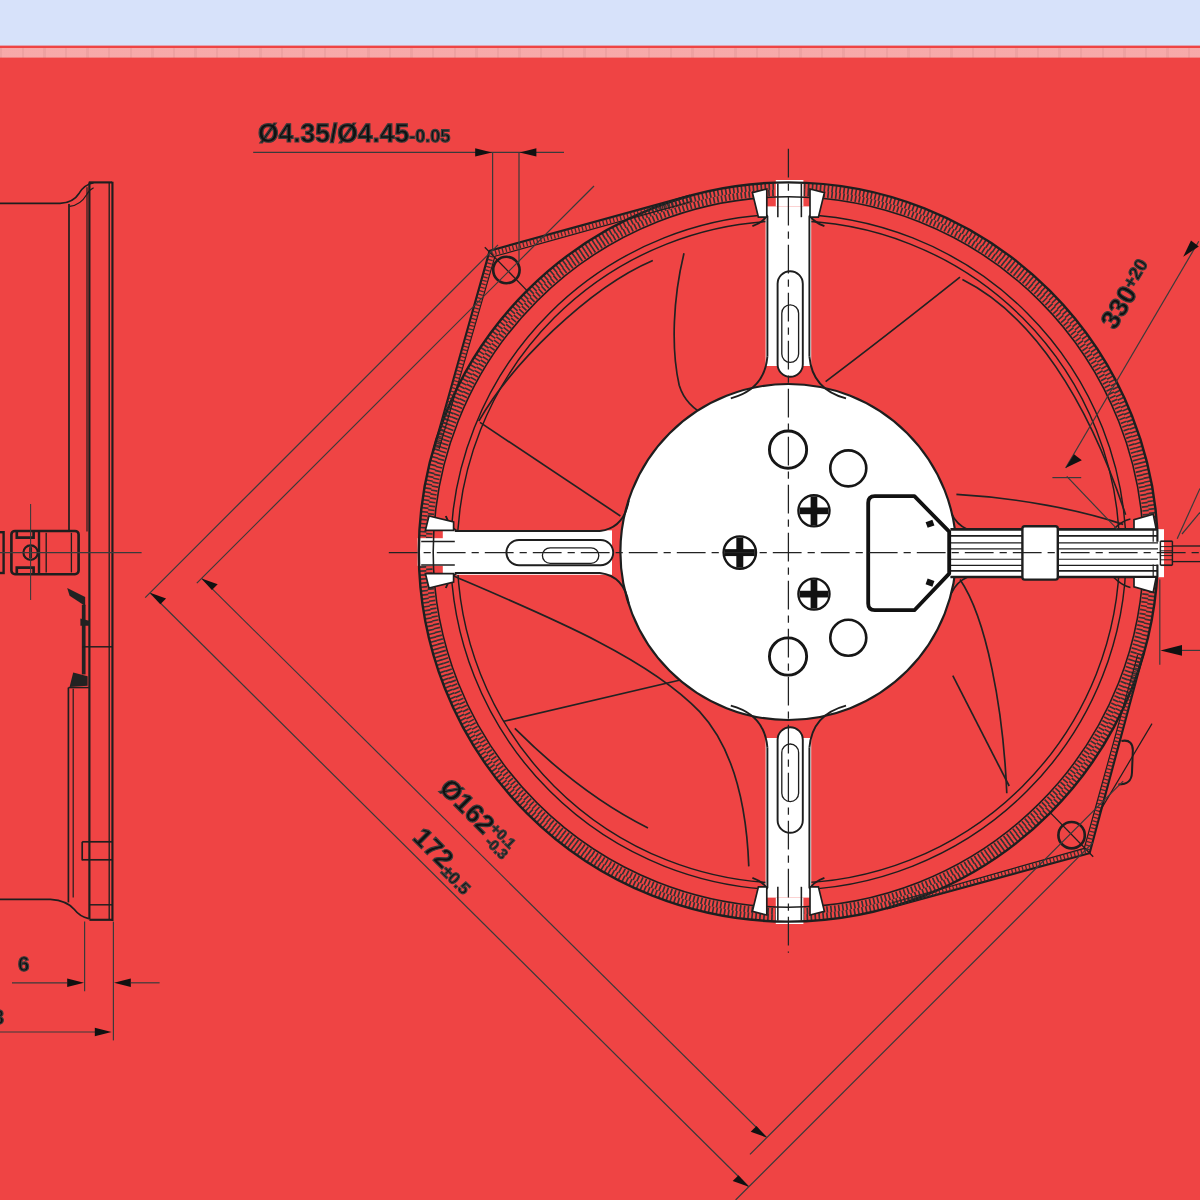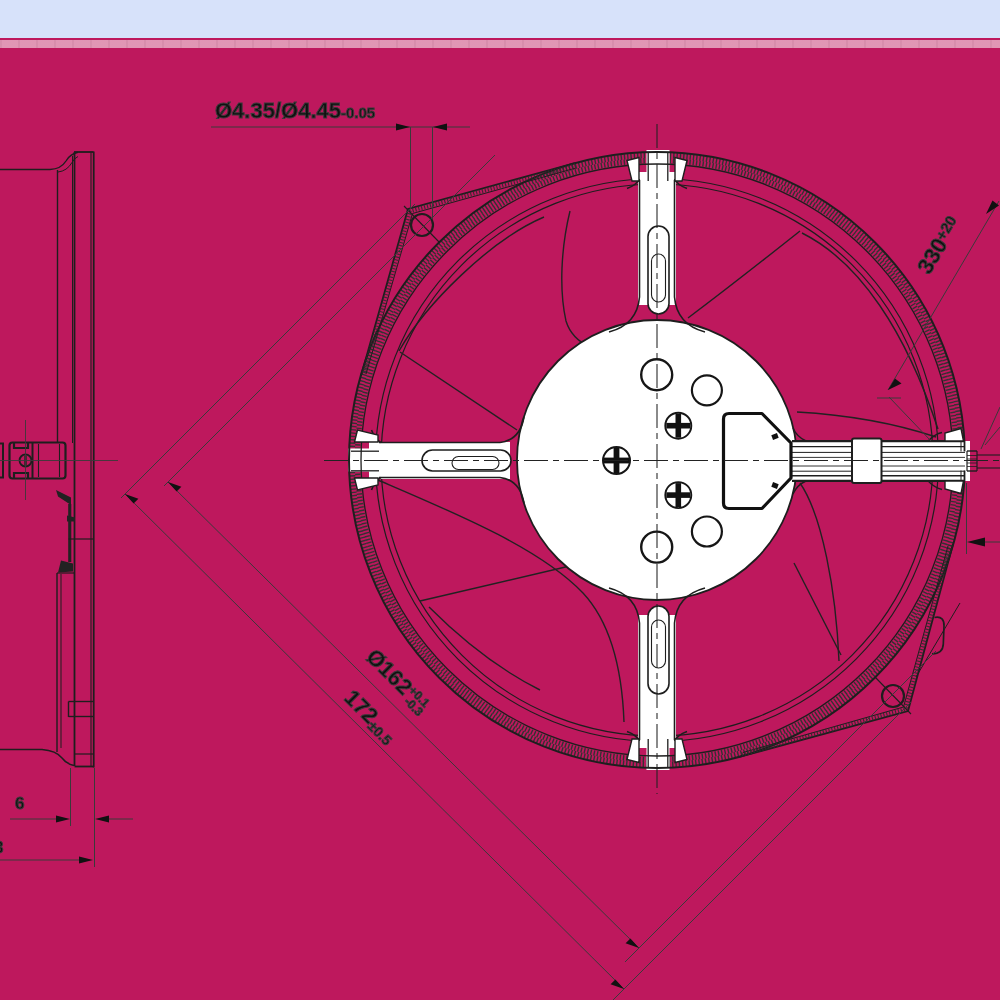--- a/index.html
+++ b/index.html
@@ -1,16 +1,16 @@
 <!DOCTYPE html>
 <html><head>
 <meta charset="utf-8">
 <style>
 html,body{margin:0;padding:0;background:#ffffff;}
-#page{position:relative;width:1000px;height:1000px;background:#be185d;overflow:hidden;
+#page{position:relative;width:1000px;height:1000px;background:#ef4444;overflow:hidden;
 font-family:"Liberation Sans", sans-serif;}
 svg{position:absolute;left:0;top:0;}
 .t{font-family:"Liberation Sans", sans-serif;font-weight:bold;fill:#111;}
 </style>
 </head>
 <body>
 <div id="page">
 
 <div style="position:absolute;left:0;top:0;width:1000px;height:38px;background:#d7e2fa;"></div>
 <div style="position:absolute;left:0;top:40px;width:1000px;height:8px;background:repeating-linear-gradient(90deg,#ededed 0 2px,#fdfdfd 2px 18px);opacity:0.55;"></div>

